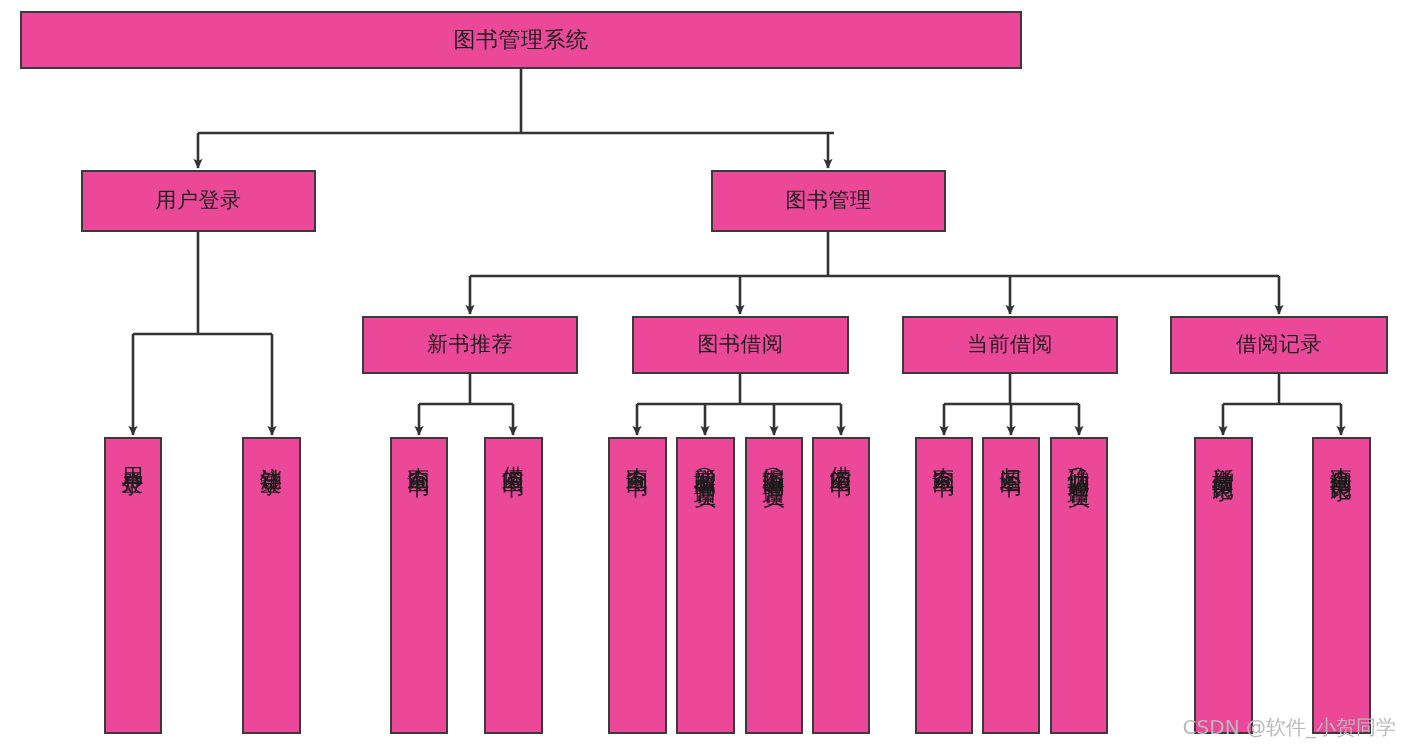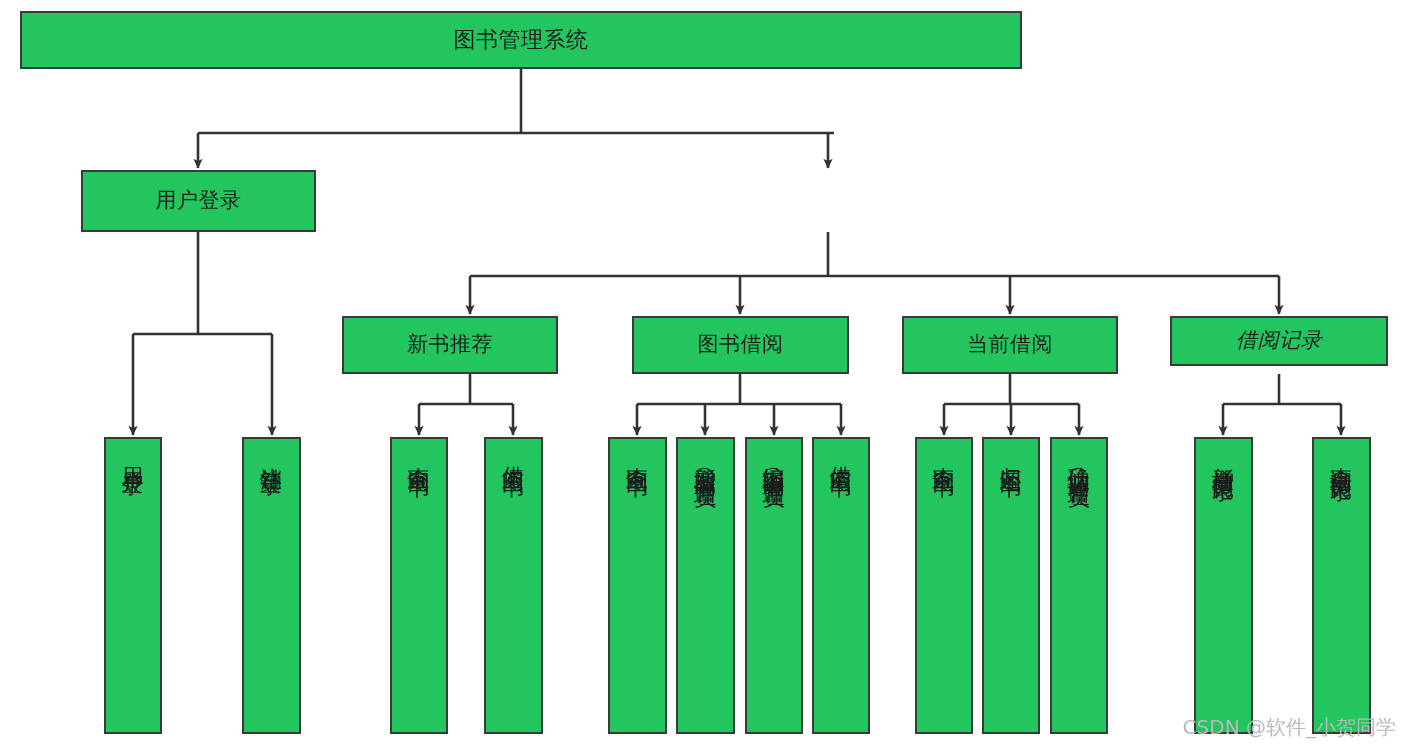--- a/index.html
+++ b/index.html
@@ -1,20 +1,20 @@
 <!DOCTYPE html>
 <html><head>
 <meta charset="utf-8">
 <style>
   html,body{margin:0;padding:0;background:#ffffff;}
   body{width:1405px;height:747px;position:relative;overflow:hidden;
        font-family:"DejaVu Sans","Liberation Sans",sans-serif;color:#1a1a1a;}
   #canvas{position:absolute;left:0;top:0;width:1405px;height:747px;}
   #svg-edges{position:absolute;left:0;top:0;width:1405px;height:747px;}
-  .node{position:absolute;box-sizing:border-box;background:#22c55e;
+  .node{position:absolute;box-sizing:border-box;background:#ec4899;
         border:2.5px solid #3a3a3a;display:flex;align-items:center;
         justify-content:center;z-index:2;}
   .node .lbl{display:block;text-align:center;white-space:nowrap;
         color:#1c1c1c;letter-spacing:0.5px;}
   .node.horiz .lbl{font-size:21px;line-height:1.1;}
   .node.root .lbl{font-size:22px;}
   .node.vert{padding:10px 0;align-items:flex-start;}
   .node.vert .lbl{writing-mode:vertical-rl;text-orientation:upright;
         font-size:22px;line-height:1.32;letter-spacing:3px;margin:0 auto;}
   #watermark{position:absolute;right:9px;bottom:6px;font-size:20px;
@@ -76,31 +76,34 @@
     </g>
   </svg>
 
   <div class="node root horiz" style="left:20px;top:11px;width:1002px;height:58px;">
     <span class="lbl">图书管理系统</span>
   </div>
 
   <div class="node horiz" style="left:81px;top:170px;width:235px;height:62px;">
     <span class="lbl">用户登录</span>
   </div>
+  <div class="node horiz" style="left:711px;top:170px;width:235px;height:62px;">
+    <span class="lbl">图书管理</span>
+  </div>
 
-  <div class="node horiz" style="left:342px;top:316px;width:216px;height:58px;">
+  <div class="node horiz" style="left:362px;top:316px;width:216px;height:58px;">
     <span class="lbl">新书推荐</span>
   </div>
   <div class="node horiz" style="left:632px;top:316px;width:217px;height:58px;font-family:Liberation Serif, serif;">
     <span class="lbl">图书借阅</span>
   </div>
   <div class="node horiz" style="left:902px;top:316px;width:216px;height:58px;">
     <span class="lbl">当前借阅</span>
   </div>
-  <div class="node horiz" style="left:1170px;top:316px;width:218px;height:50px;font-style:italic;">
+  <div class="node horiz" style="left:1170px;top:316px;width:218px;height:58px;">
     <span class="lbl">借阅记录</span>
   </div>
 
   <div class="node vert" style="left:104px;top:437px;width:58px;height:297px;">
     <span class="lbl">用户登录</span>
   </div>
   <div class="node vert" style="left:242px;top:437px;width:59px;height:297px;">
     <span class="lbl">注销登录</span>
   </div>
   <div class="node vert" style="left:390px;top:437px;width:58px;height:297px;">

